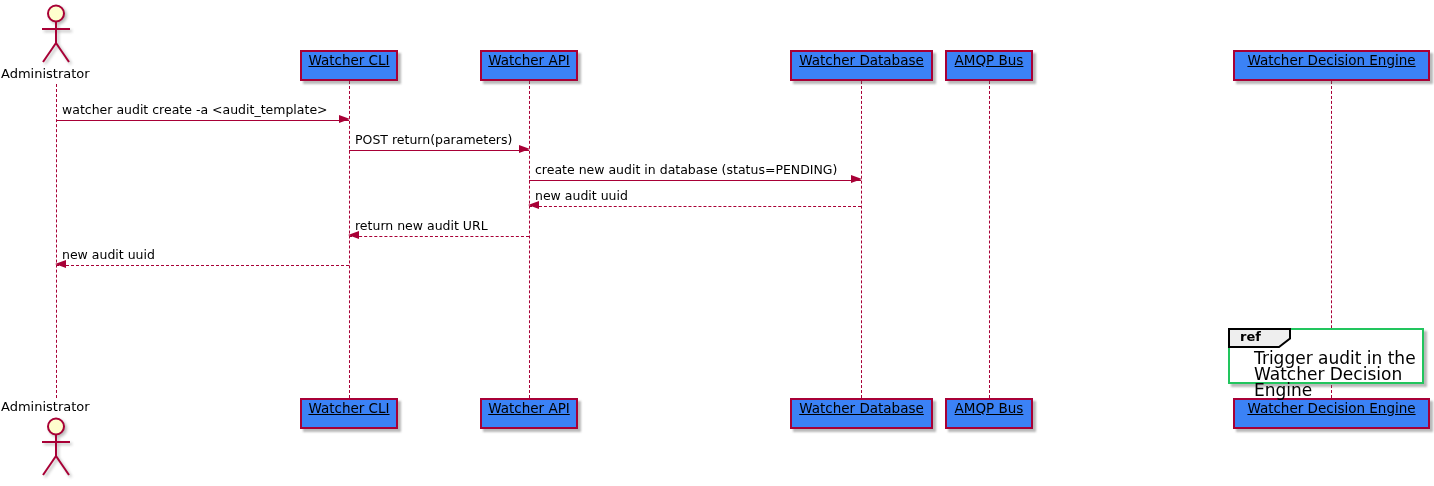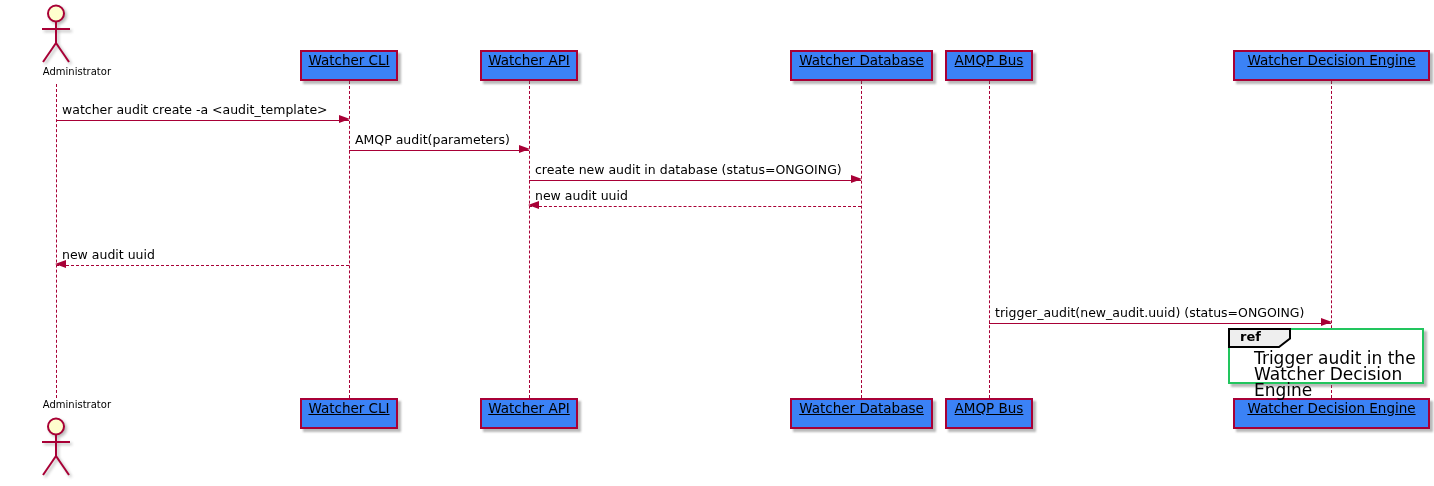--- a/index.html
+++ b/index.html
@@ -17,21 +17,21 @@
     font-size:13.5px; white-space:nowrap; z-index:3;text-decoration:underline;
   }
   
   .lifeline {
     position:absolute; width:0; border-left:1px dashed #A80036; z-index:1;
   }
   
   .actor-figure { position:absolute; z-index:3; filter:drop-shadow(2px 2px 1.5px rgba(100,100,100,0.45)); }
   .actor-figure line, .actor-figure circle { stroke:#A80036; stroke-width:2; }
   .actor-label {
-    position:absolute; width:110px; text-align:right; font-size:10px;
+    position:absolute; width:110px; text-align:left; font-size:13px;
     white-space:nowrap; z-index:3;
   }
   
   .msg { position:absolute; z-index:2; }
   .msg-label {
     height:13px; line-height:13px; font-size:12.5px;
     padding-left:6px; white-space:nowrap;
   }
   .msg-line { position:relative; height:0; margin-top:4px; }
   .msg.solid  .msg-line { border-top:1.4px solid #A80036; }
@@ -98,47 +98,47 @@
       <span>Watcher Decision Engine</span>
     </div>
 
   <div class="msg solid" style="left:56px;top:103px;width:293px">
     <div class="msg-label">watcher audit create -a &lt;audit_template&gt;</div>
     <div class="msg-line">
         <span class="ah-r"></span>
       </div>
   </div>
   <div class="msg solid" style="left:349px;top:133px;width:180px">
-    <div class="msg-label">AMQP audit(parameters)</div>
+    <div class="msg-label">POST return(parameters)</div>
     <div class="msg-line">
         <span class="ah-r"></span>
       </div>
   </div>
   <div class="msg solid" style="left:529px;top:163px;width:332px">
-    <div class="msg-label">create new audit in database (status=ONGOING)</div>
+    <div class="msg-label">create new audit in database (status=PENDING)</div>
     <div class="msg-line">
         <span class="ah-r"></span>
       </div>
   </div>
   <div class="msg dashed" style="left:529px;top:189px;width:332px">
     <div class="msg-label">new audit uuid</div>
     <div class="msg-line">
         <span class="ah-l"></span>
       </div>
   </div>
+  <div class="msg dashed" style="left:349px;top:219px;width:180px">
+    <div class="msg-label">return new audit URL</div>
+    <div class="msg-line">
+        <span class="ah-l"></span>
+      </div>
+  </div>
   <div class="msg dashed" style="left:56px;top:248px;width:293px">
     <div class="msg-label">new audit uuid</div>
     <div class="msg-line">
         <span class="ah-l"></span>
-      </div>
-  </div>
-  <div class="msg solid" style="left:989px;top:306px;width:342px">
-    <div class="msg-label">trigger_audit(new_audit.uuid) (status=ONGOING)</div>
-    <div class="msg-line">
-        <span class="ah-r"></span>
       </div>
   </div>
 
   <div class="ref-frame" style="left:1228px;top:328px;width:196px;height:56px">
     <div class="ref-header">
       <svg width="64" height="20" viewBox="0 0 64 20">
         <path d="M1,1 H62 V10.5 L51,19 H1 Z" fill="#EEEEEE" stroke="#000000" stroke-width="2"></path>
       </svg>
       <span class="ref-keyword">ref</span>
     </div>

